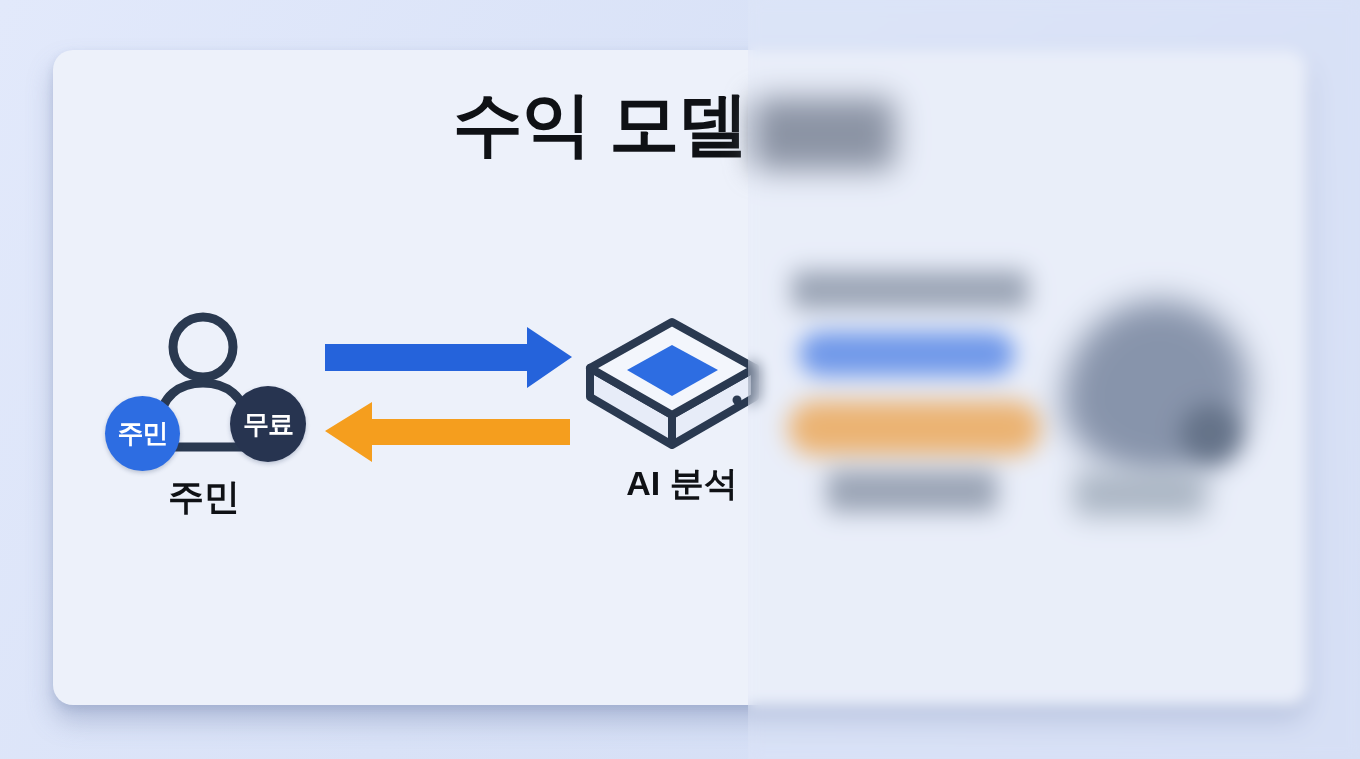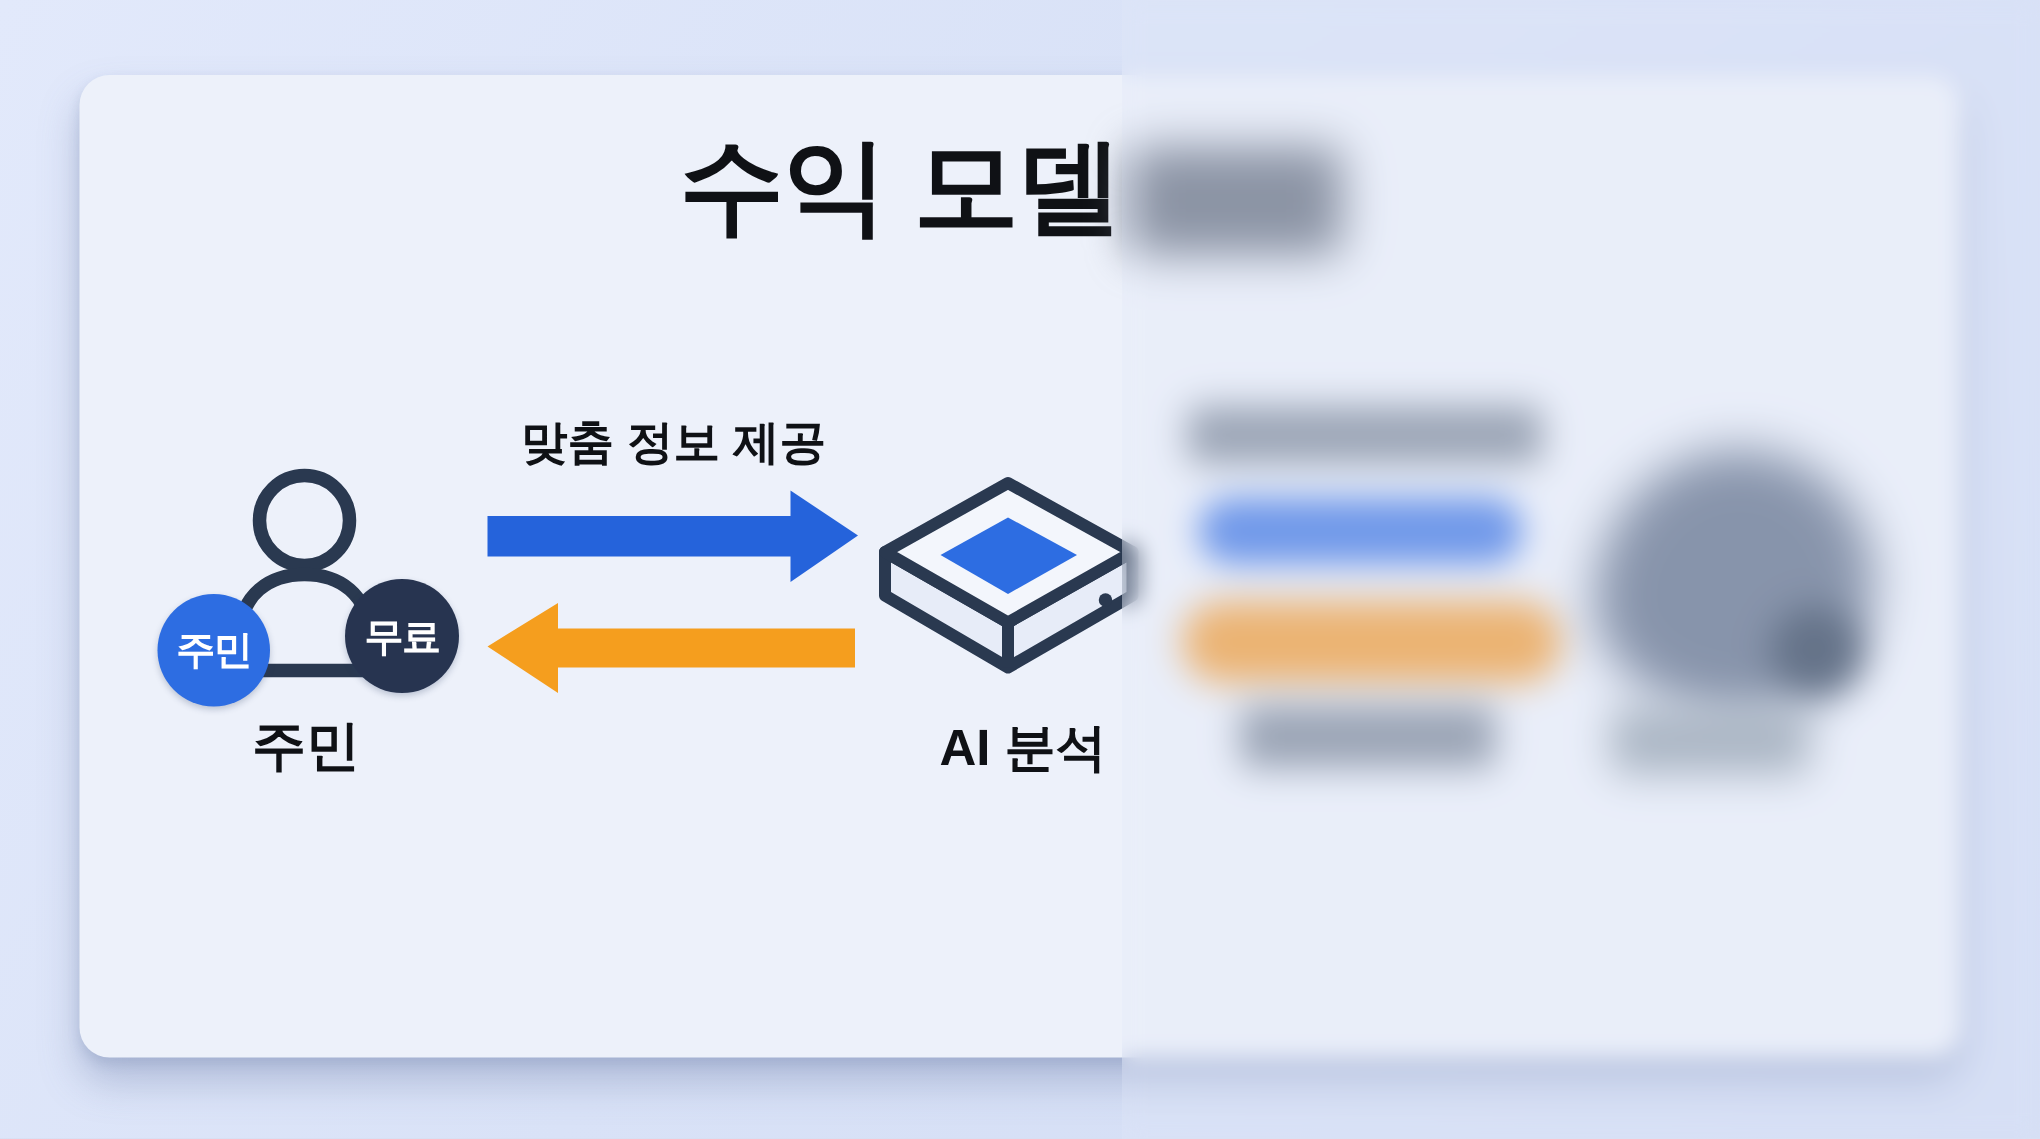--- a/index.html
+++ b/index.html
@@ -16,21 +16,21 @@
   }
   .title{
     left:430px;top:84px;width:340px;margin:0;
     font-size:70px;font-weight:800;color:#0f1115;letter-spacing:-1px;
     text-align:center;white-space:nowrap;line-height:1.15;
   }
   .label{font-weight:800;color:#0f1115;text-align:center;white-space:nowrap;}
   .arrow-top-label{left:323px;top:274px;width:252px;font-size:31px;}
   .arrow-bottom-label{left:330px;top:477px;width:250px;font-size:31px;}
   .resident-label{left:129px;top:473px;width:150px;font-size:36px;}
-  .ai-label{left:598px;top:476px;width:168px;font-size:34px;}
+  .ai-label{left:598px;top:461px;width:168px;font-size:34px;}
   .badge{
     border-radius:50%;display:flex;align-items:center;justify-content:center;
     color:#ffffff;font-weight:800;font-size:26px;letter-spacing:-1px;
   }
   .badge-left{left:105px;top:396px;width:75px;height:75px;background:#2d6de2;box-shadow:0 2px 4px rgba(40,60,100,.25);}
   .badge-right{left:230px;top:386px;width:76px;height:76px;background:#273450;box-shadow:0 2px 4px rgba(40,60,100,.25);}
   
   .ghost{filter:blur(10px);}
   .g-title{left:753px;top:98px;width:142px;height:72px;border-radius:10px;background:#666f80;filter:blur(14px);}
   .g-text-top{left:792px;top:271px;width:236px;height:38px;border-radius:6px;background:#7c8798;}
@@ -64,21 +64,20 @@
 
   <div class="badge badge-left abs">
     <span>주민</span>
   </div>
   <div class="badge badge-right abs">
     <span>무료</span>
   </div>
 
   <div class="label resident-label abs">주민</div>
 
-  <div class="label arrow-top-label abs">맞춤 정보 제공</div>
 
   <svg class="abs" style="left:320px;top:320px;" width="260" height="150" viewBox="0 0 260 150">
     <polygon points="5,24 207,24 207,7 252,37 207,68 207,51 5,51" fill="#2563db"></polygon>
     <polygon points="250,99 52,99 52,82 5,111 52,142 52,125 250,125" fill="#f59e1e"></polygon>
   </svg>
 
   <svg class="abs" style="left:583px;top:315px;" width="182" height="150" viewBox="0 0 182 150">
     <path d="M7 53 L7 82 L89 130 L172 82 L172 53 L89 100 Z" fill="#e7ecf8" stroke="#2a3950" stroke-width="8" stroke-linejoin="round"></path>
     <line x1="89" y1="100" x2="89" y2="130" stroke="#2a3950" stroke-width="8"></line>
     <path d="M89 7 L172 53 L89 100 L7 53 Z" fill="#f3f6fc" stroke="#2a3950" stroke-width="8" stroke-linejoin="round"></path>

